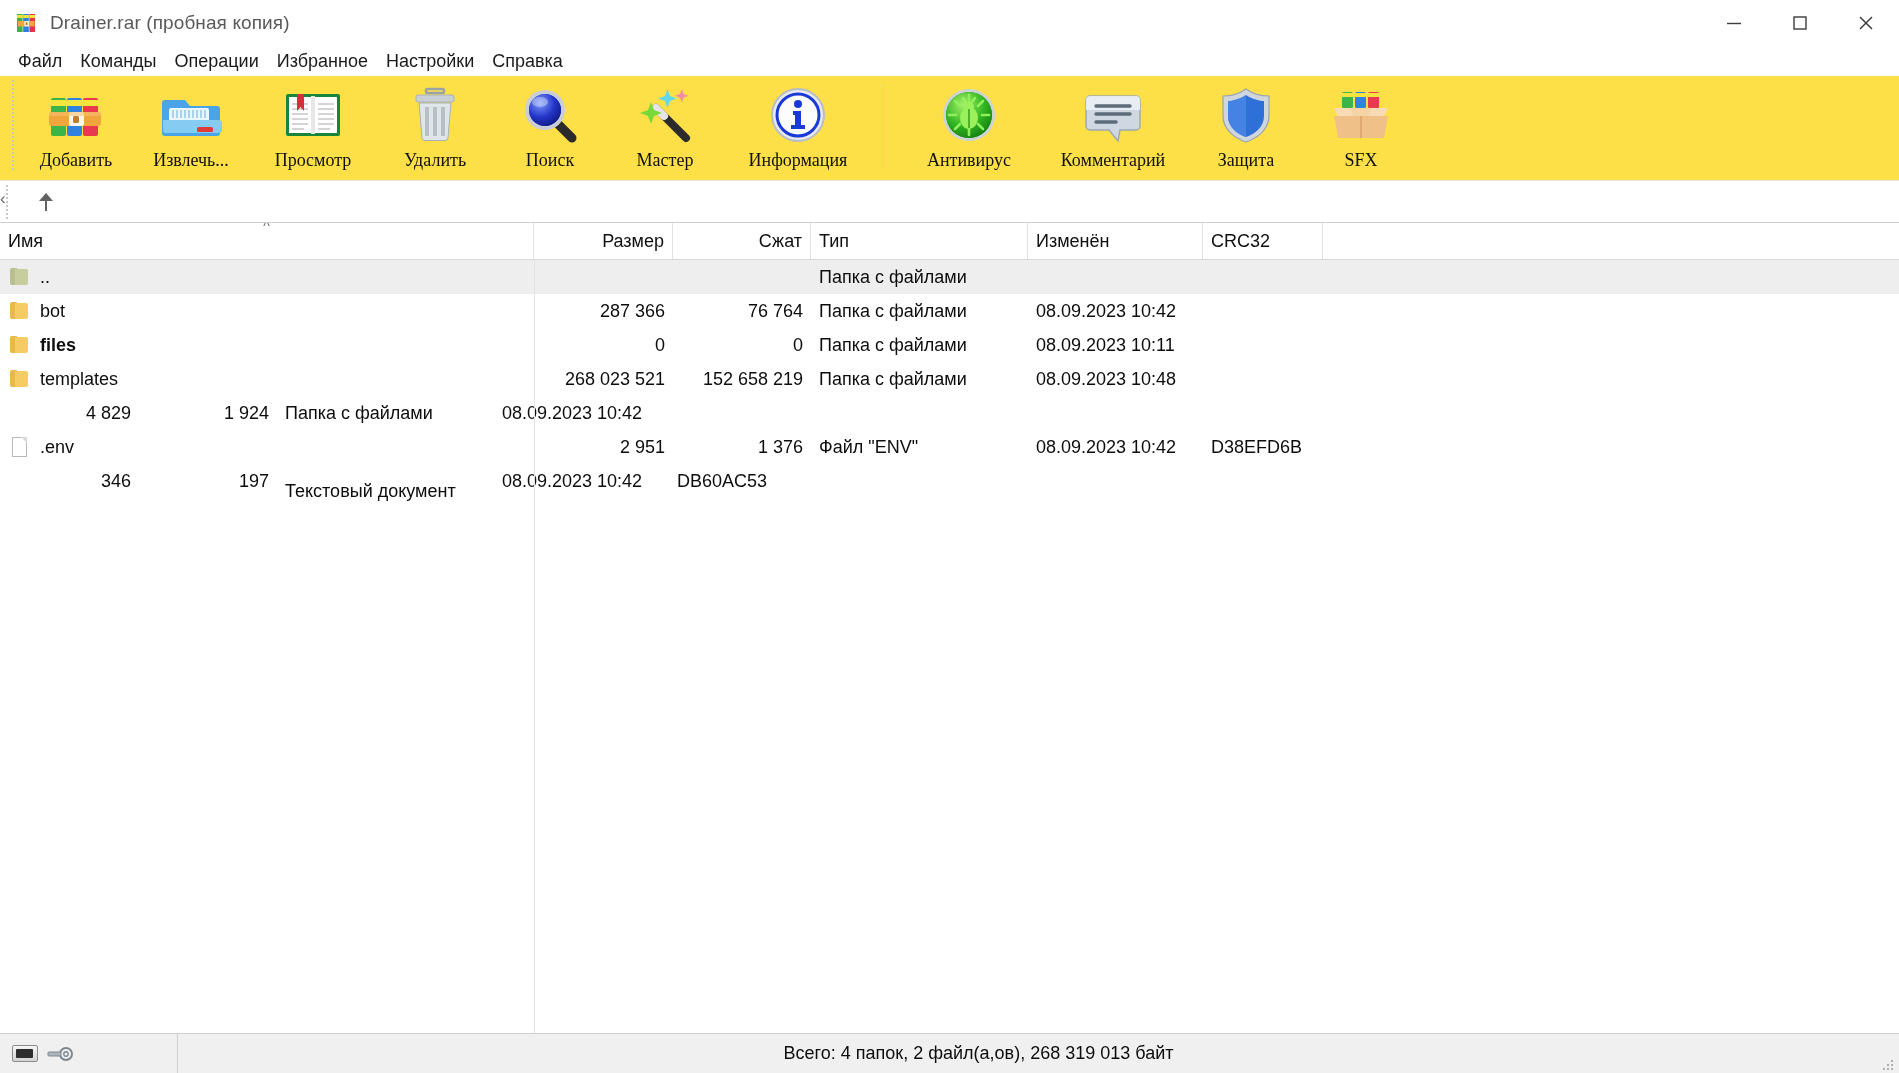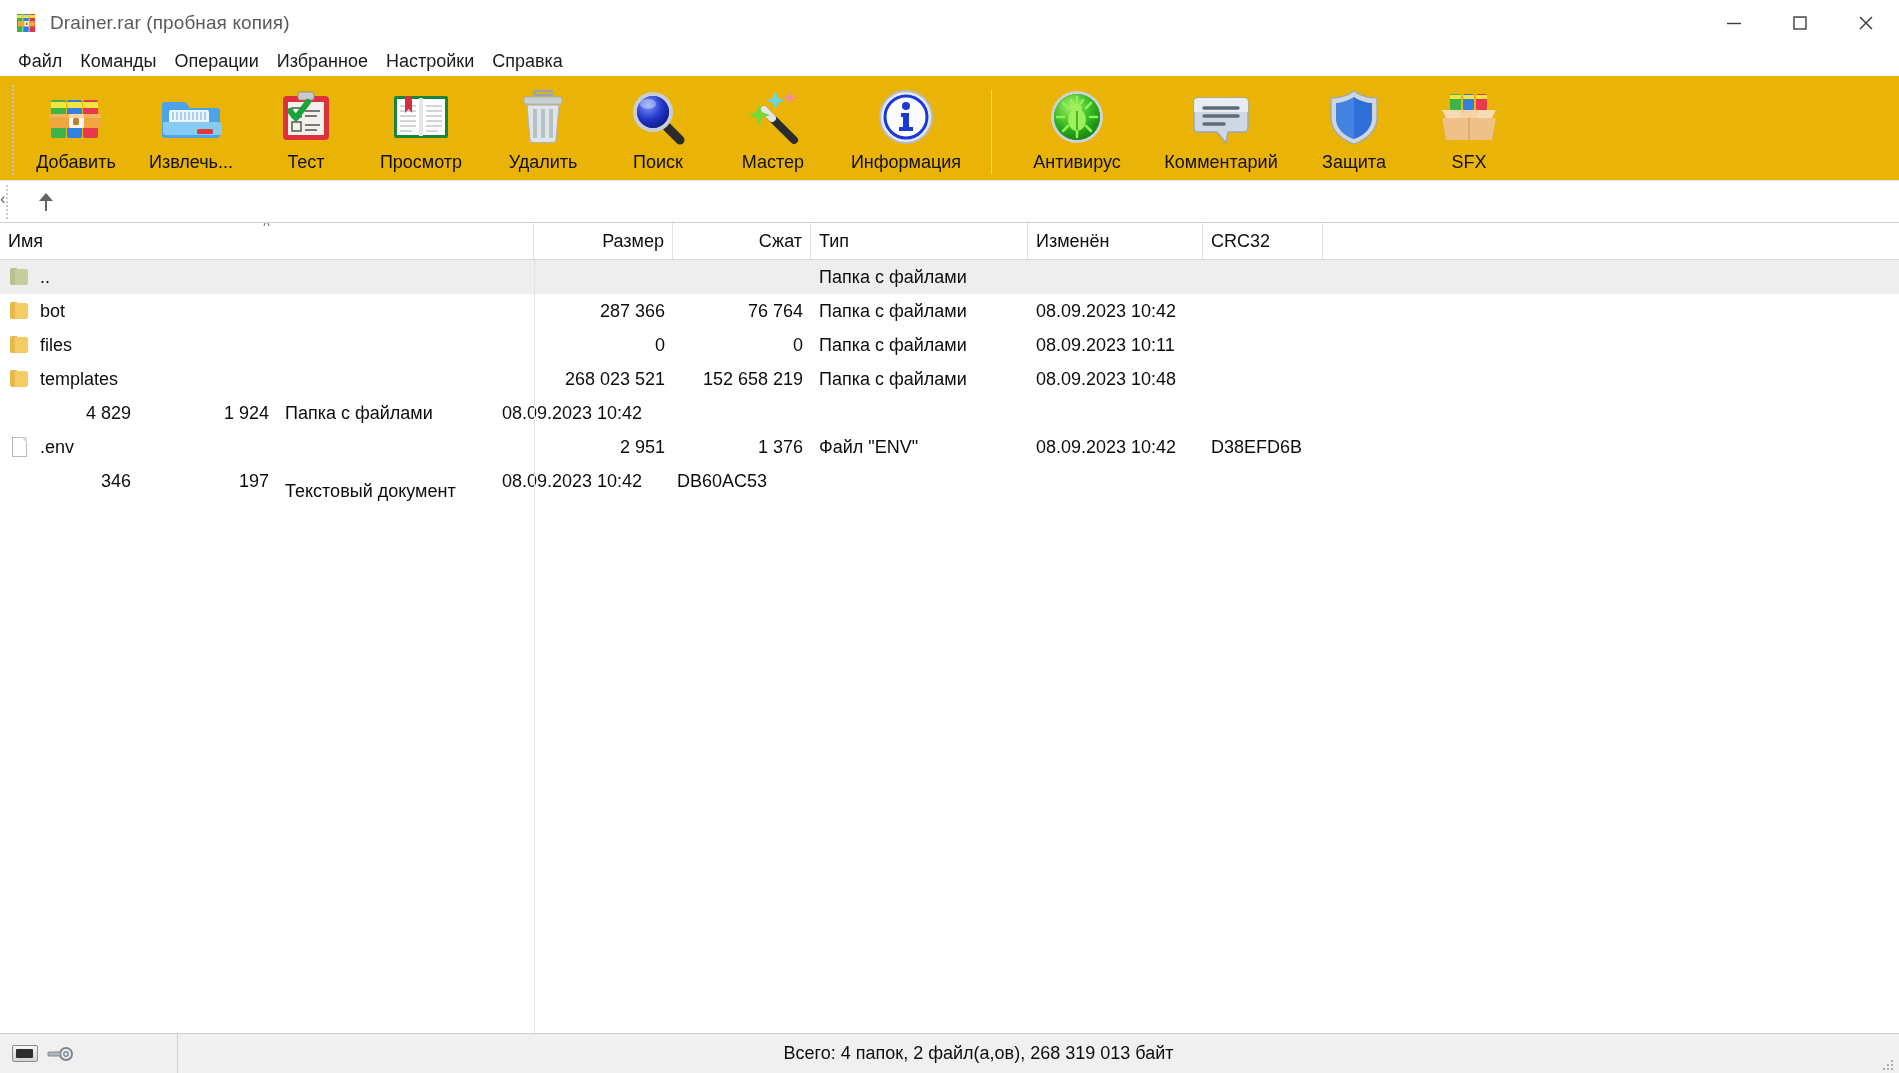--- a/index.html
+++ b/index.html
@@ -66,26 +66,27 @@
   }
   .menuitem {
     padding: 2px 9px;
     white-space: nowrap;
     line-height: 24px;
   }
 
   
   .toolbar-wrap {
     height: 105px; min-height: 105px;
-    background: #eab308;
+    background: #fde047;
     border-bottom: 1px solid #e6e6e6;
     display: flex;
-    align-items: center;
+    align-items: flex-start;
     padding-left: 12px;
     position: relative;
+    font-family: Liberation Serif, serif;
   }
   .tb-gripper {
     width: 6px; height: 90px;
     margin-top: 4px;
     margin-right: 4px;
     border-left: 2px dotted #c8c8c8;
     flex: none;
   }
   .tbbtn {
     width: 108px;
@@ -385,37 +386,20 @@
               <line x1="41" y1="26" x2="41" y2="34"></line>
             <line x1="45" y1="26" x2="45" y2="34"></line>
           </g>
           <path d="M3 36 h55 a3 3 0 0 1 -0.5 13 H5 a3 3 0 0 1 -2 -3 z" fill="#86cbf2"></path>
           <rect x="37" y="43" width="16" height="5" rx="1.5" fill="#e03b3b"></rect>
         </svg>
       </div>
       <div class="tblabel">Извлечь...</div>
     </div>
 
-    <div class="tbbtn">
-      <div class="tbicon">
-        <svg width="62" height="62" viewBox="0 0 62 62">
-          <rect x="8" y="10" width="46" height="44" rx="4" fill="#de2f3c"></rect>
-          <rect x="13" y="16" width="36" height="33" fill="#f4f1ec"></rect>
-          <rect x="23" y="6" width="16" height="8" rx="2" fill="#c9c9c9" stroke="#8e8e8e" stroke-width="1"></rect>
-          <rect x="17" y="22" width="9" height="9" fill="none" stroke="#555" stroke-width="1.5"></rect>
-          <rect x="17" y="36" width="9" height="9" fill="none" stroke="#555" stroke-width="1.5"></rect>
-          <line x1="30" y1="25" x2="45" y2="25" stroke="#777" stroke-width="2"></line>
-          <line x1="30" y1="30" x2="42" y2="30" stroke="#777" stroke-width="2"></line>
-          <line x1="30" y1="39" x2="45" y2="39" stroke="#777" stroke-width="2"></line>
-          <line x1="30" y1="44" x2="42" y2="44" stroke="#777" stroke-width="2"></line>
-          <path d="M15 25 l6 7 l12 -16" fill="none" stroke="#19a33a" stroke-width="6" stroke-linecap="round" stroke-linejoin="round"></path>
-        </svg>
-      </div>
-      <div class="tblabel">Тест</div>
-    </div>
 
     <div class="tbbtn wide">
       <div class="tbicon">
         <svg width="62" height="62" viewBox="0 0 62 62">
           <rect x="4" y="10" width="54" height="42" rx="2" fill="#17863a"></rect>
           <rect x="7" y="13" width="22" height="36" fill="#ffffff"></rect>
           <rect x="33" y="13" width="22" height="36" fill="#ffffff"></rect>
           <rect x="29" y="12" width="4" height="38" fill="#e7e7e7"></rect>
           <g stroke="#bdbdbd" stroke-width="1.3">
             <line x1="10" y1="20" x2="26" y2="20"></line>
@@ -642,21 +626,21 @@
           <span>bot</span>
         </div>
         <div class="cell rt" style="width:139px;">287 366</div>
         <div class="cell rt" style="width:138px;">76 764</div>
         <div class="cell" style="width:217px;">Папка с файлами</div>
         <div class="cell" style="width:175px;">08.09.2023 10:42</div>
         <div class="cell" style="width:120px;"></div>
       </div>
 
       <div class="row">
-        <div class="cell name" style="width:534px;">
+        <div class="cell name" style="width:534px;font-weight:bold;">
           <span class="fileicon ic-folder">
               <i class="tab"></i>
               <i class="body"></i>
             </span>
           <span>files</span>
         </div>
         <div class="cell rt" style="width:139px;">0</div>
         <div class="cell rt" style="width:138px;">0</div>
         <div class="cell" style="width:217px;">Папка с файлами</div>
         <div class="cell" style="width:175px;">08.09.2023 10:11</div>

